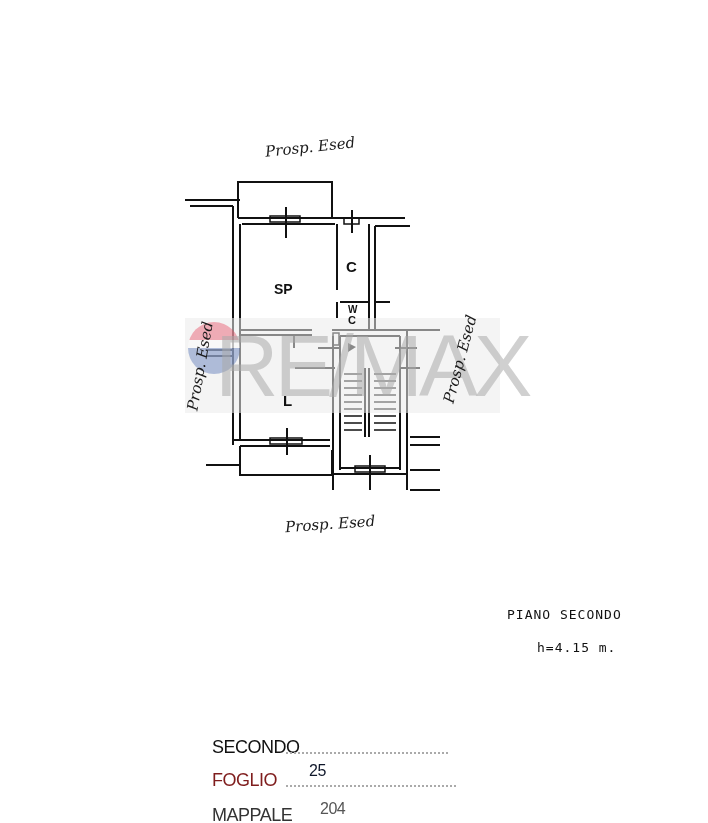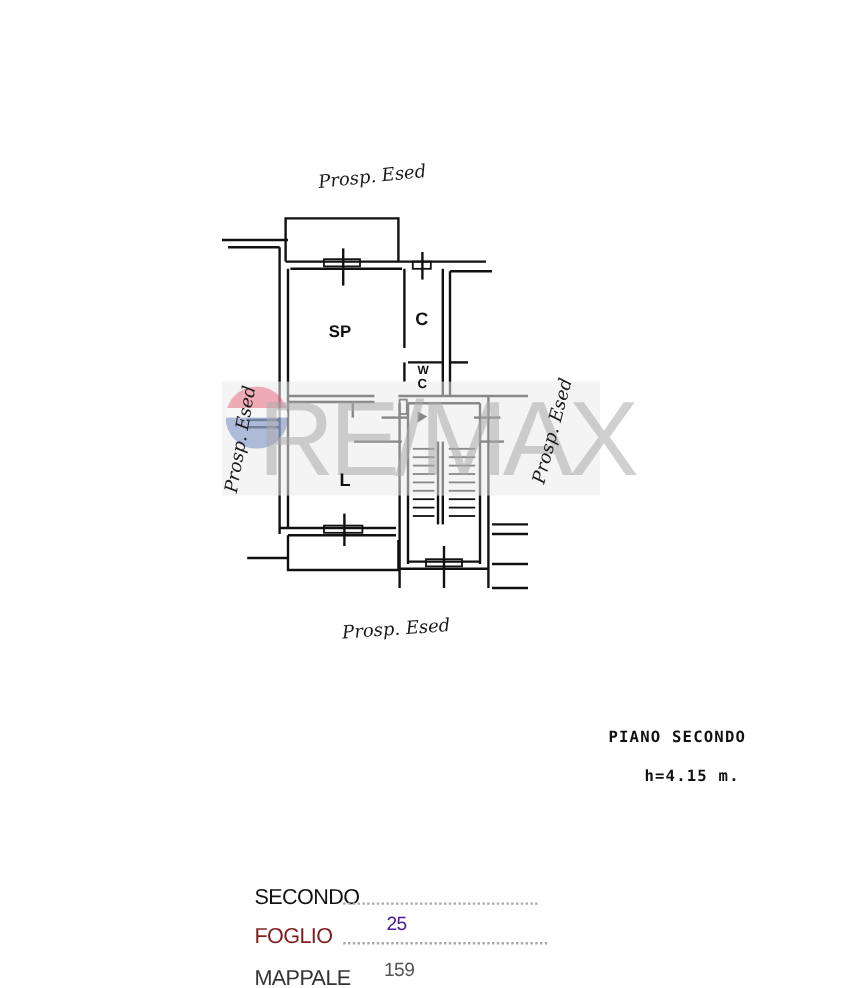--- a/index.html
+++ b/index.html
@@ -9,21 +9,21 @@
   .room { font-family:"Liberation Sans", sans-serif; font-weight:bold; color:#111; }
   .plan-svg { position:absolute; left:0; top:0; }
   .watermark { position:absolute; left:185px; top:318px; width:315px; height:95px; background:rgba(235,235,235,0.55); }
   .wm-text { position:absolute; left:215px; top:322px; font-family:"Liberation Sans", sans-serif; font-weight:normal; font-size:88px; letter-spacing:-4px; color:rgba(170,170,170,0.55); line-height:88px; }
   .wm-balloon { position:absolute; left:188px; top:322px; width:52px; height:52px; border-radius:50%; overflow:hidden; opacity:0.45; }
   .wm-balloon .r { height:18px; background:#e8546a; }
   .wm-balloon .w { height:8px; background:#ffffff; }
   .wm-balloon .b { height:26px; background:#5a78b8; }
   .stamp { font-family:"Liberation Sans", sans-serif; font-size:18px; color:#111; letter-spacing:-0.5px; }
   .dots { position:absolute; height:0; border-bottom:2px dotted #aaa; }
-  .note { font-family:"DejaVu Sans Mono", monospace; font-weight:bold; font-size:13px; letter-spacing:1px; color:#111; }
+  .note { font-family:"DejaVu Sans Mono", monospace; font-weight:normal; font-size:13px; letter-spacing:1px; color:#111; }
 </style>
 </head>
 <body>
 
 <svg class="plan-svg" width="708" height="823" viewBox="0 0 708 823" xmlns="http://www.w3.org/2000/svg">
   <g stroke="#111" stroke-width="2" fill="none">
 
     <polyline points="238,218 238,182 332,182 332,218"></polyline>
 
     <line x1="185" y1="200" x2="240" y2="200"></line>
@@ -124,30 +124,30 @@
     <div class="w"></div>
     <div class="b"></div>
 </div>
 <div class="wm-text">RE/MAX</div>
 
 <div class="abs hand" style="left:265px;top:138px;transform:rotate(-6deg);">Prosp. Esed</div>
 <div class="abs hand" style="left:155px;top:357px;transform:rotate(-80deg);transform-origin:center;">Prosp. Esed</div>
 <div class="abs hand" style="left:415px;top:350px;transform:rotate(-75deg);transform-origin:center;">Prosp. Esed</div>
 <div class="abs hand" style="left:285px;top:515px;transform:rotate(-4deg);">Prosp. Esed</div>
 
-<div class="abs room" style="left:274px;top:268px;font-size:14px;">SP</div>
+<div class="abs room" style="left:274px;top:281px;font-size:14px;">SP</div>
 <div class="abs room" style="left:346px;top:258px;font-size:15px;">C</div>
 <div class="abs room" style="left:348px;top:304px;font-size:10px;">W</div>
 <div class="abs room" style="left:348px;top:314px;font-size:11px;">C</div>
 <div class="abs room" style="left:283px;top:392px;font-size:15px;">L</div>
 
 <div class="abs note" style="left:507px;top:607px;">PIANO SECONDO</div>
 <div class="abs note" style="left:537px;top:640px;">h=4.15 m.</div>
 
 <div class="abs stamp" style="left:212px;top:737px;">SECONDO</div>
 <div class="dots" style="left:286px;top:752px;width:162px;"></div>
 
 <div class="abs stamp" style="left:212px;top:770px;color:#7f1d1d;">FOGLIO</div>
-<div class="abs stamp" style="left:322px;top:762px;color:#4c1d95;font-size:16px;">25</div>
+<div class="abs stamp" style="left:309px;top:762px;color:#0f172a;font-size:16px;">25</div>
 <div class="dots" style="left:286px;top:785px;width:170px;"></div>
 
 <div class="abs stamp" style="left:212px;top:805px;color:#333;">MAPPALE</div>
-<div class="abs stamp" style="left:320px;top:800px;color:#555;font-size:16px;">159</div>
+<div class="abs stamp" style="left:320px;top:800px;color:#555;font-size:16px;">204</div>
 
 </body></html>

